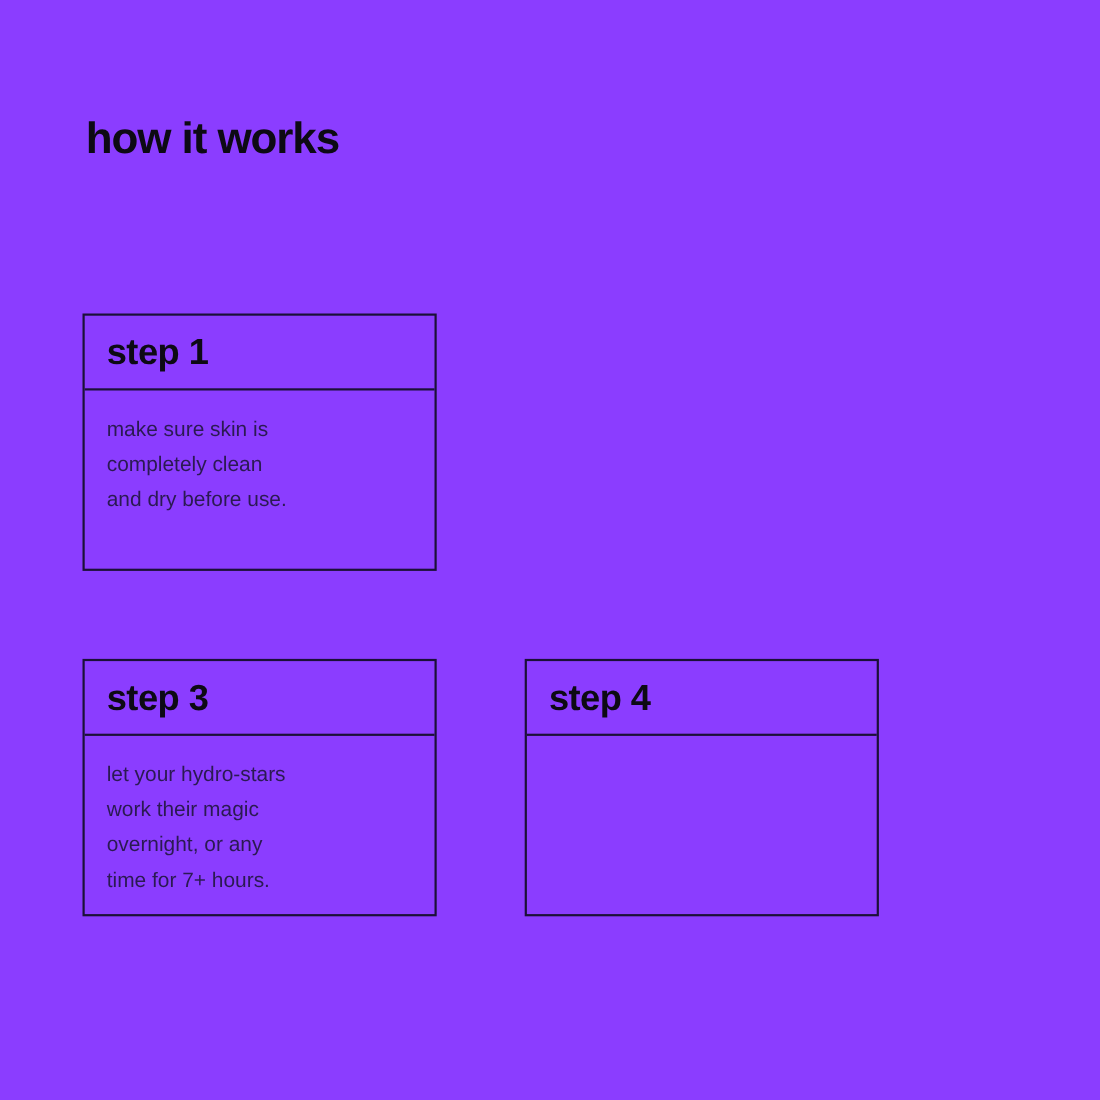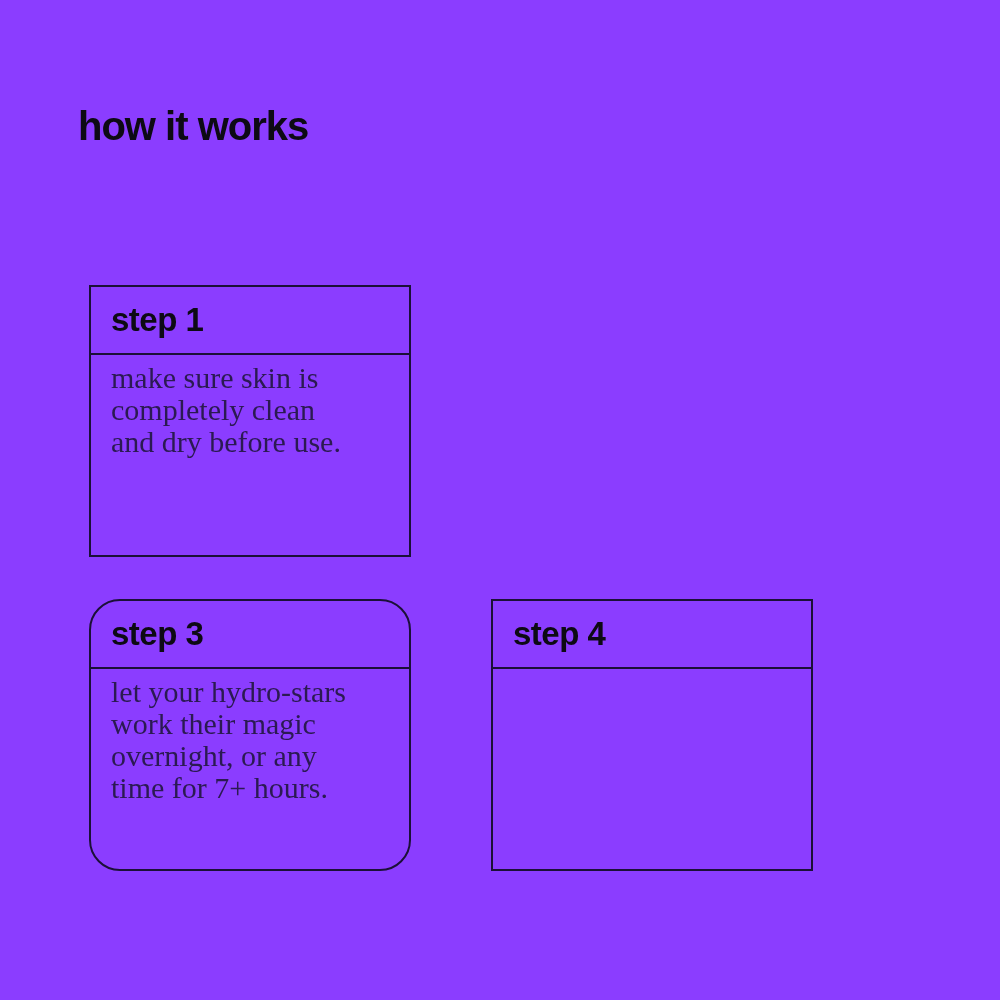--- a/index.html
+++ b/index.html
@@ -22,49 +22,48 @@
     font-family: "Liberation Sans", sans-serif;
     font-size: 40px;
     line-height: 52px;
     font-weight: 700;
     letter-spacing: -1px;
     color: var(--heading, #0D0A14);
   }
   .card {
     position: absolute;
     width: 322px;
-    height: 272px;
+    height: 234px;
     border: 2px solid var(--border, #1B1038);
     box-sizing: border-box;
     background: transparent;
-    margin-left: 14px;
   }
   .card-1 { left: 75px;  top: 285px; }
   .card-2 { left: 477px; top: 285px; }
-  .card-3 { left: 75px;  top: 599px; border-radius: 31px; }
+  .card-3 { left: 75px;  top: 599px; }
   .card-4 { left: 477px; top: 599px; }
   .card-header {
     height: 68px;
     border-bottom: 2px solid var(--border, #1B1038);
     display: flex;
     align-items: center;
     padding-left: 20px;
     box-sizing: border-box;
   }
   .step-label {
     font-family: "Liberation Sans", sans-serif;
     font-size: 33px;
     font-weight: 700;
     letter-spacing: -0.5px;
     color: var(--heading, #0D0A14);
   }
   .card-body {
-    padding: 7px 14px 0 20px;
-    font-family: Liberation Serif, serif;
-    font-size: 30px;
+    padding: 20px 14px 0 20px;
+    font-family: Liberation Sans, sans-serif;
+    font-size: 19px;
     line-height: 32px;
     color: var(--body-text, #2B1A52);
     white-space: pre-line;
   }
 </style>
 </head>
 <body>
 
 <div class="page">
   <h1 class="title">how it works</h1>

